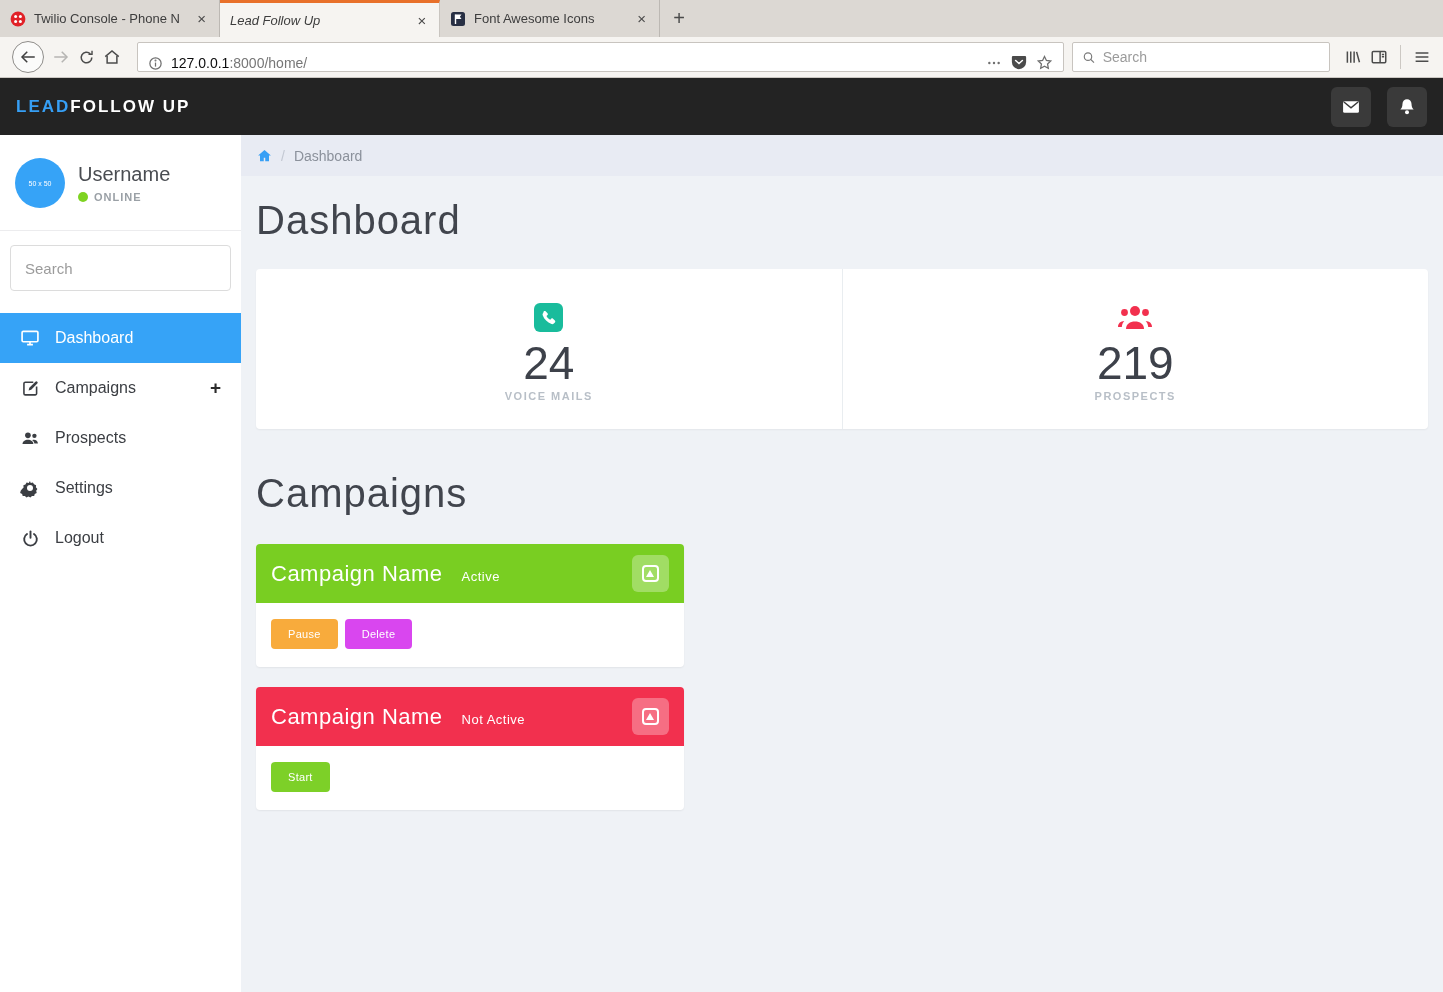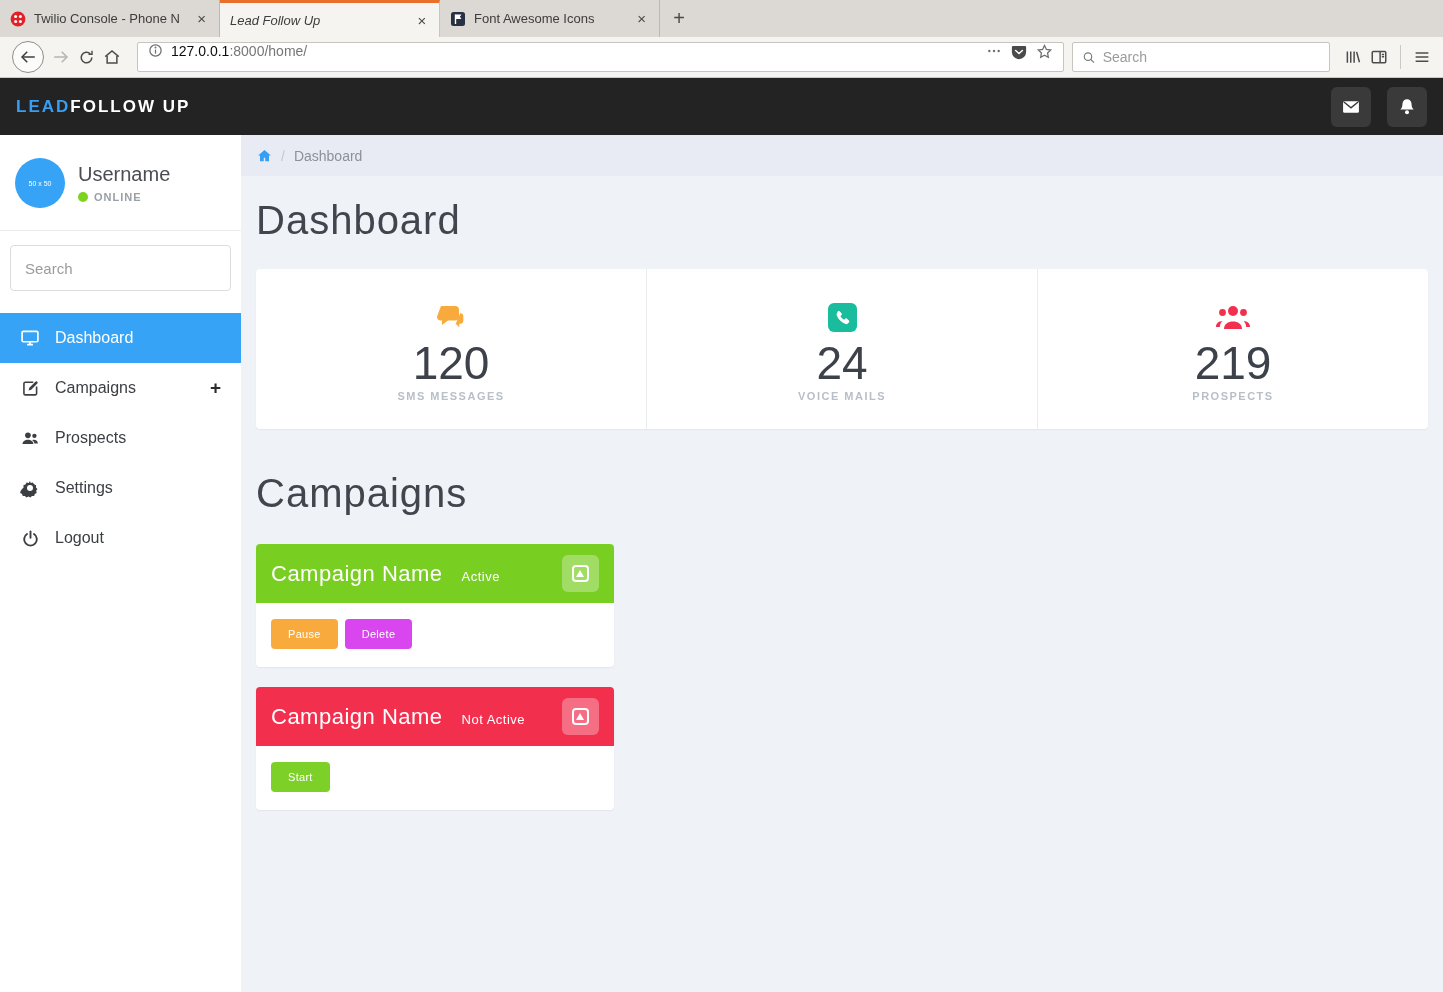--- a/index.html
+++ b/index.html
@@ -18,21 +18,21 @@
   .twilio-dot { fill:#fff; }
   .newtab { width:38px; display:flex; align-items:center; justify-content:center;
             font-size:20px; color:#4a4a4a; }
 
   .toolbar { height:41px; background:#f6f4f1; border-bottom:1px solid #ccc8c3;
              display:flex; align-items:center; padding:0 8px; }
   .nav-ic { display:flex; align-items:center; justify-content:center; margin:0 4px; color:#4c4c4c; }
   .back-circle { width:32px; height:32px; border:1px solid #8f8d8a; border-radius:50%;
                  display:flex; align-items:center; justify-content:center; background:#fbfbfa; }
   .disabled { opacity:.35; }
-  .urlbar { flex:1; display:flex; align-items:flex-start; height:30px; background:#fff;
+  .urlbar { flex:1; display:flex; align-items:flex-end; height:30px; background:#fff;
             border:1px solid #c8c4bf; border-radius:2px; margin:0 8px 0 12px; padding:0 10px; gap:8px; }
   .url-text { font-size:14px; }
   .url-host { color:#0c0c0d; }
   .url-rest { color:#767676; }
   .urlbar .spacer { flex:1; }
   .searchbox { width:258px; display:flex; align-items:center; height:30px; background:#fff;
                border:1px solid #c8c4bf; border-radius:2px; padding:0 9px; gap:7px; margin-right:10px; }
   .searchbox input { border:none; outline:none; width:100%; font-size:14px; color:#333;
                      font-family:"Liberation Sans",sans-serif; background:transparent; }
   .searchbox input::placeholder, .side-search input::placeholder { color:#9b9b9b; }
@@ -84,21 +84,21 @@
                 box-shadow:0 1px 2px rgba(0,0,0,.05); }
   .stat { flex:1; display:flex; flex-direction:column; align-items:center; justify-content:center;
           border-right:1px solid #e9edf0; gap:3px; padding-top:4px; }
   .stat:last-child { border-right:none; }
   .stat-icon { height:36px; display:flex; align-items:center; }
   .stat-value { font-size:46px; color:#3d414a; line-height:1.05; }
   .stat-label { font-size:11px; font-weight:bold; color:#b8bfc7; letter-spacing:1.5px; }
 
   .section-title { font-size:40px; font-weight:400; color:#41454d; letter-spacing:1px; margin:42px 0 28px; }
 
-  .campaign-card { width:358px; background:#fff; border-radius:4px; margin-bottom:20px;
+  .campaign-card { width:428px; background:#fff; border-radius:4px; margin-bottom:20px;
                    box-shadow:0 1px 2px rgba(0,0,0,.06); overflow:hidden; }
   .campaign-header { height:59px; display:flex; align-items:center; padding:0 15px; color:#fff; }
   .campaign-header.green { background:#79ce22; }
   .campaign-header.red { background:#f2304e; }
   .campaign-name { font-size:22px; letter-spacing:.5px; }
   .campaign-status { font-size:13px; margin-left:19px; padding-top:6px; letter-spacing:.5px; }
   .campaign-icon-btn { margin-left:auto; width:37px; height:37px; border:none; border-radius:6px;
                        background:rgba(255,255,255,.3); display:flex; align-items:center;
                        justify-content:center; cursor:pointer; }
   .csq { width:17px; height:17px; border:2px solid #fff; border-radius:4px; position:relative; }
@@ -311,30 +311,20 @@
       <span class="crumb-sep">/</span>
       <span>Dashboard</span>
     </div>
 
     <div class="page">
       <h1 class="page-title">Dashboard</h1>
 
       <div class="stats-card">
         <div class="stat">
           <span class="stat-icon">
-            <svg width="34" height="30" viewBox="0 0 34 30">
-              <path d="M4 2h14a4 4 0 0 1 4 4v6.5a4 4 0 0 1-4 4h-7l-6 4.5v-4.5H4a4 4 0 0 1-4-4z" transform="translate(3,1)" fill="#f8ab3c"></path>
-              <path d="M26.5 9.5a3.5 3.5 0 0 1 3.5 3.5v5a3.5 3.5 0 0 1-3.5 3.5H26V26l-4.5-4.5" fill="#f8ab3c" stroke="#fff" stroke-width="1.4"></path>
-            </svg>
-          </span>
-          <span class="stat-value">120</span>
-          <span class="stat-label">SMS MESSAGES</span>
-        </div>
-        <div class="stat">
-          <span class="stat-icon">
             <svg width="31" height="31" viewBox="0 0 31 31">
               <rect x="1" y="1" width="29" height="29" rx="6" fill="#19bc9c"></rect>
               <path d="M10.8 9.3c.5-.5 1.3-.5 1.8 0l1.9 1.9c.5.5.5 1.3 0 1.8l-1 1c.8 1.6 2.1 2.9 3.7 3.7l1-1c.5-.5 1.3-.5 1.8 0l1.9 1.9c.5.5.5 1.3 0 1.8l-1.1 1.1c-.6.6-1.5.8-2.3.5-4.1-1.5-7.3-4.7-8.8-8.8-.3-.8-.1-1.7.5-2.3z" fill="#fff"></path>
             </svg>
           </span>
           <span class="stat-value">24</span>
           <span class="stat-label">VOICE MAILS</span>
         </div>
         <div class="stat">
           <span class="stat-icon">

